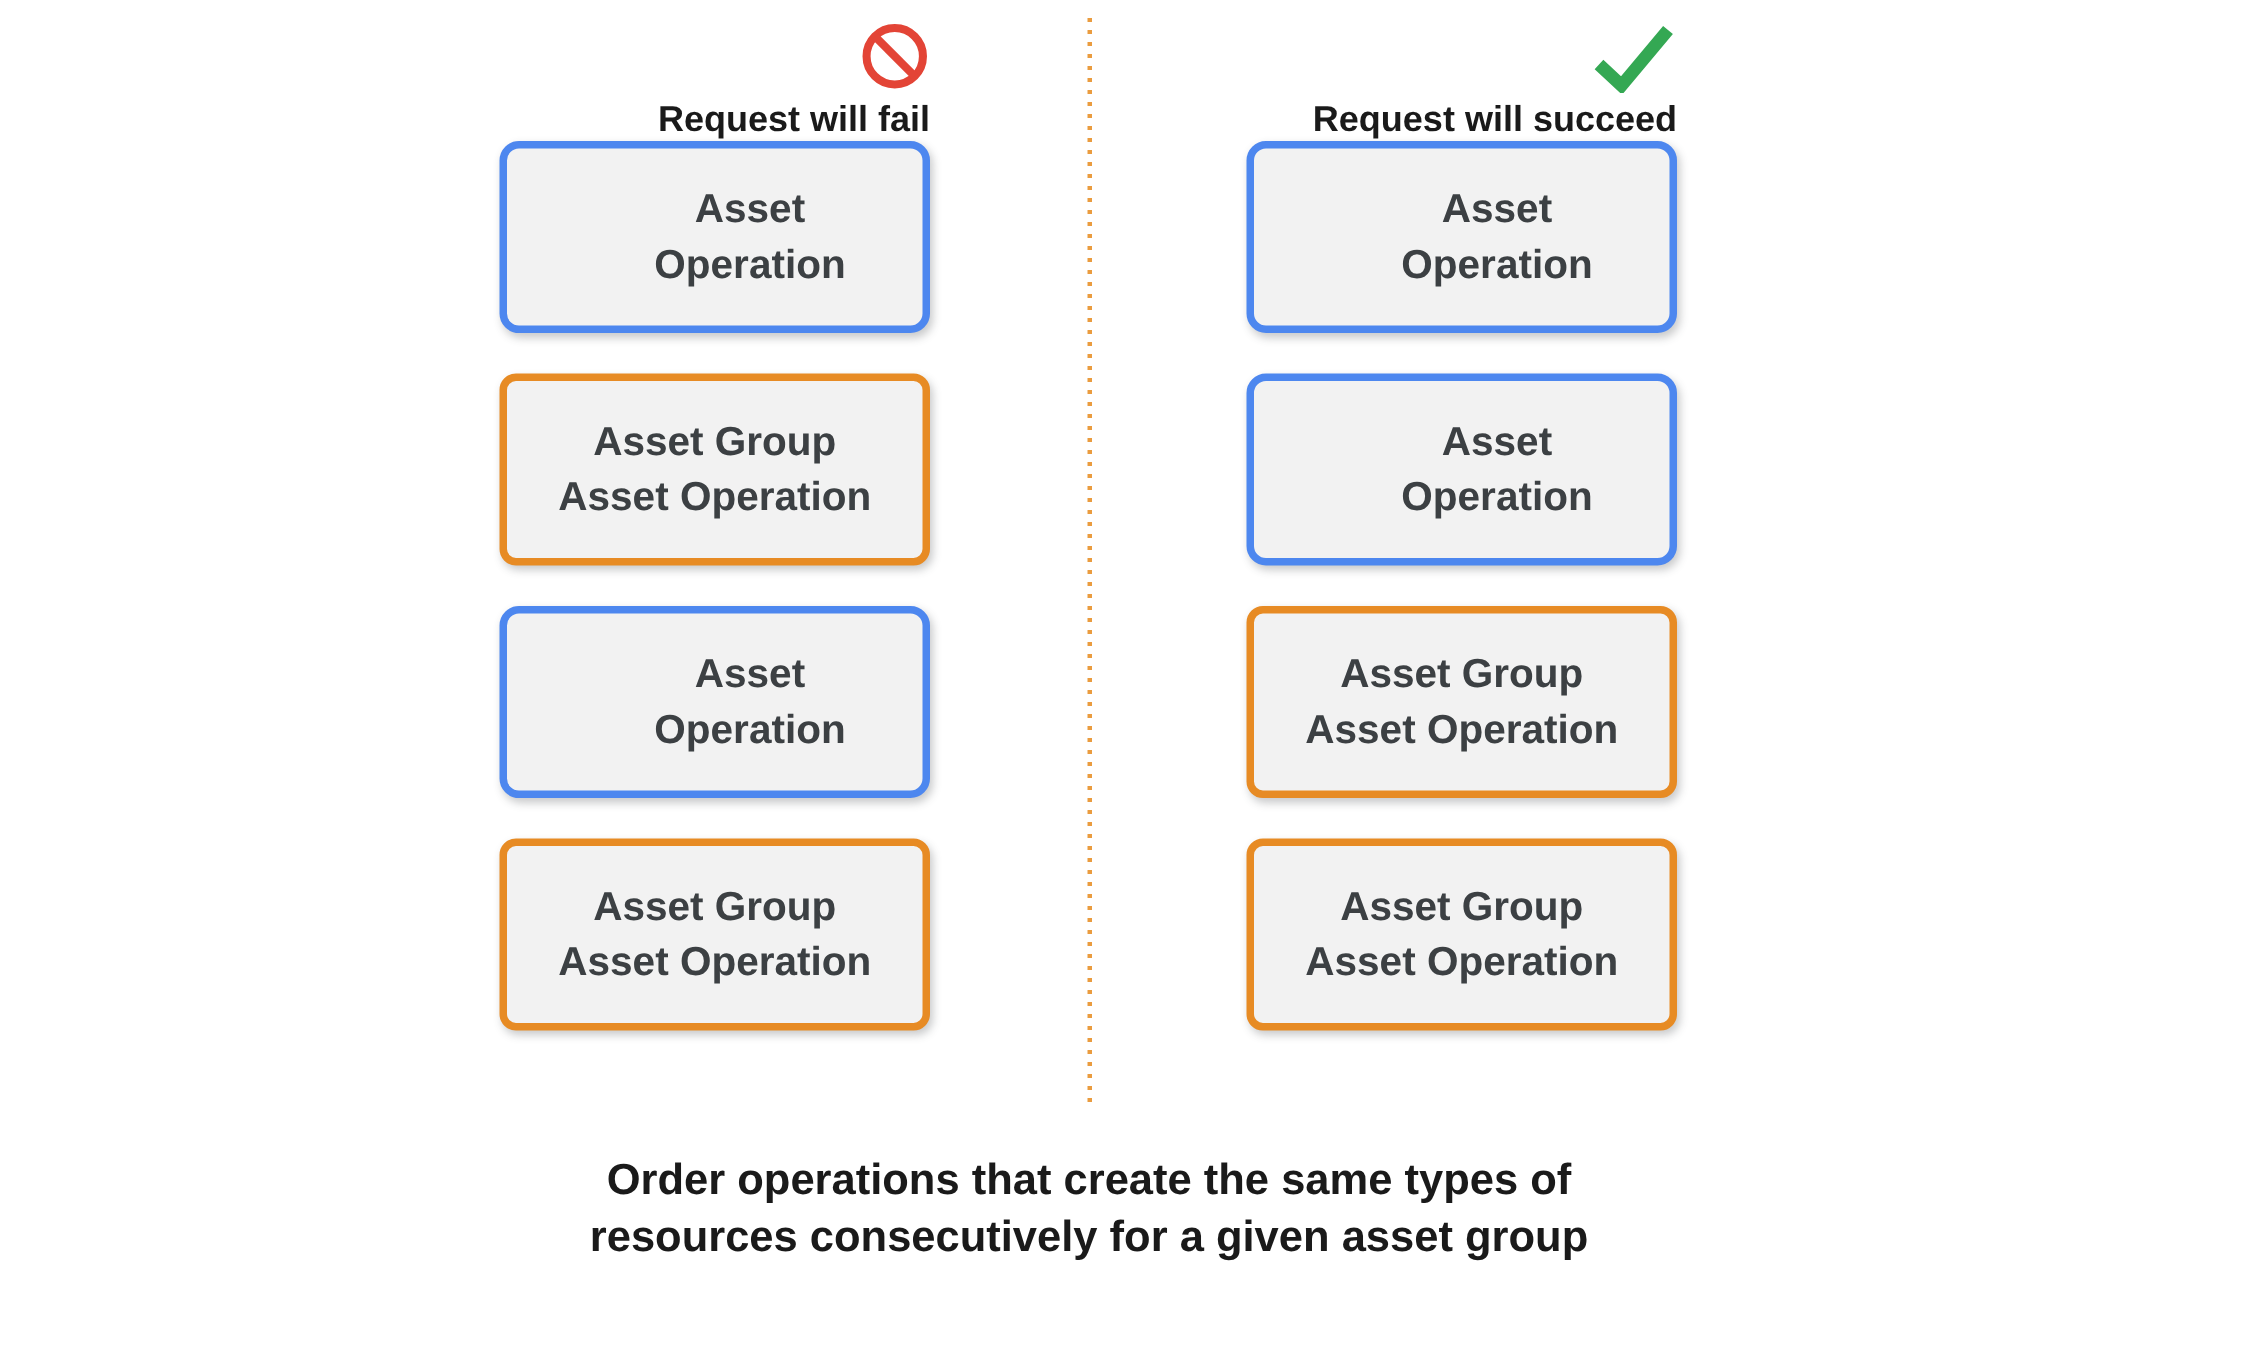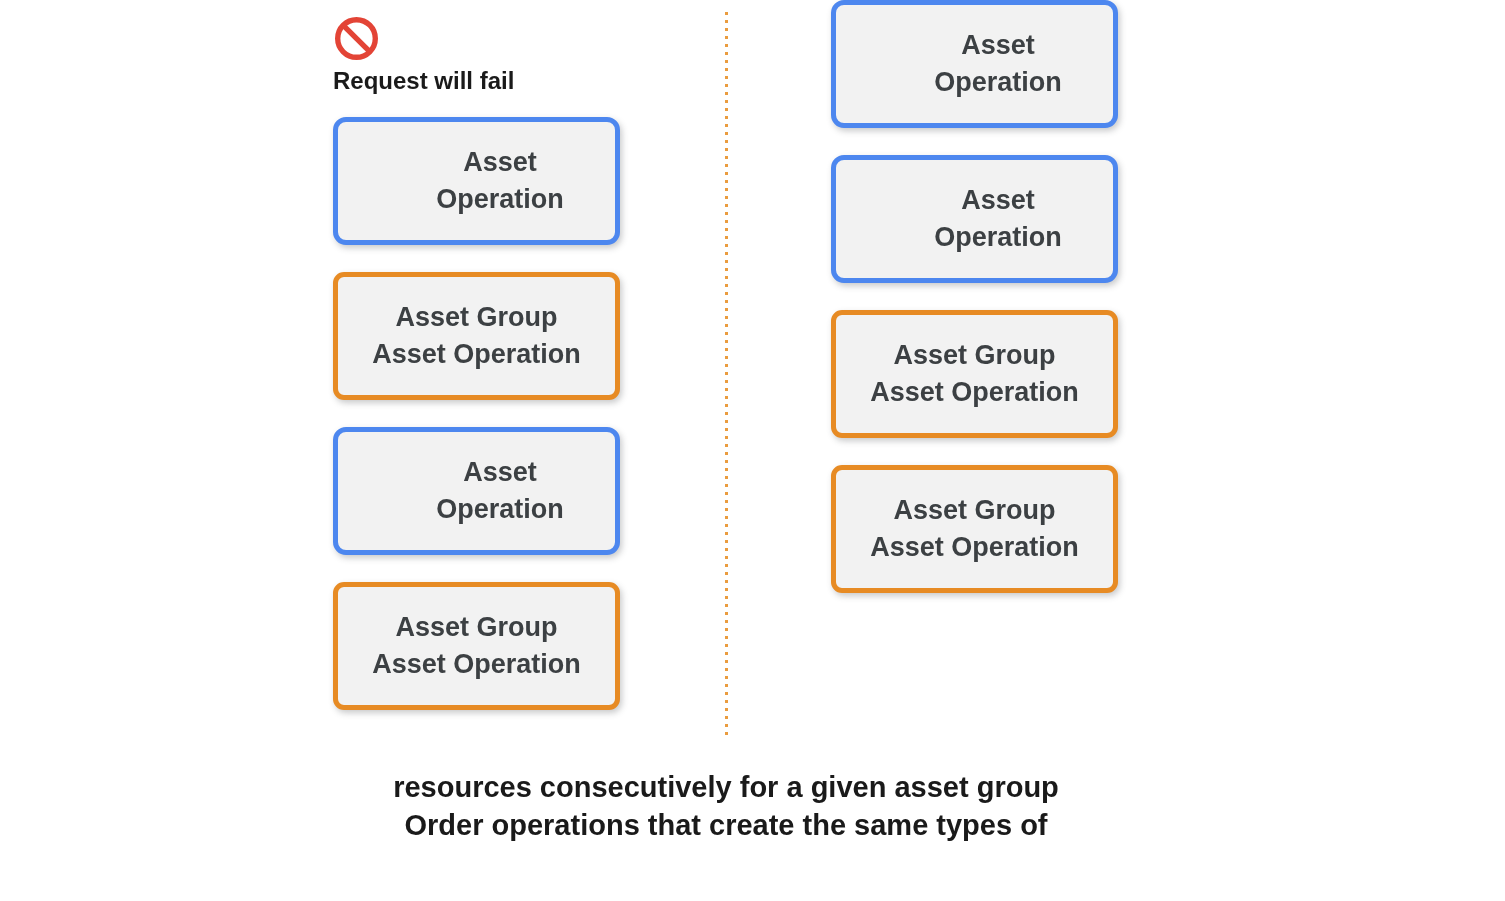--- a/index.html
+++ b/index.html
@@ -20,24 +20,24 @@
     top: 0;
     width: 287px;
     display: flex;
     flex-direction: column;
     align-items: stretch;
   }
   .column-fail    { left: 333px; }
   .column-succeed { left: 831px; }
 
   .col-header {
-    height: 117px;
+    height: 94px;
     display: flex;
     flex-direction: column;
-    align-items: flex-start;
+    align-items: flex-end;
     justify-content: flex-start;
   }
   .icon-wrap {
     margin-top: 13px;
     height: 50px;
     display: flex;
     align-items: center;
     justify-content: center;
   }
   .icon-prohibition { color: var(--fail-icon-red, #e34436); }
@@ -130,37 +130,45 @@
     </div>
     <div class="box box-asset-group">
       <span>Asset Group</span>
       <span>Asset Operation</span>
     </div>
   </div>
 
   <div class="divider"></div>
 
   <div class="column column-succeed">
+    <div class="col-header">
+      <span class="icon-wrap icon-check">
+        <svg width="58" height="48" viewBox="0 0 56 48" aria-hidden="true">
+          <path d="M5 29 L20 43 L51 6" fill="none" stroke="currentColor" stroke-width="8.5" stroke-linecap="butt" stroke-linejoin="miter"></path>
+        </svg>
+      </span>
+      <div class="col-title">Request will succeed</div>
+    </div>
 
     <div class="box box-asset">
       <span>Asset</span>
       <span>Operation</span>
     </div>
     <div class="box box-asset">
       <span>Asset</span>
       <span>Operation</span>
     </div>
     <div class="box box-asset-group">
       <span>Asset Group</span>
       <span>Asset Operation</span>
     </div>
     <div class="box box-asset-group">
       <span>Asset Group</span>
       <span>Asset Operation</span>
     </div>
   </div>
 
   <div class="caption">
+    <div>Order operations that create the same types of</div>
     <div>resources consecutively for a given asset group</div>
-    <div>Order operations that create the same types of</div>
   </div>
 
 </div>
 
 </body></html>

